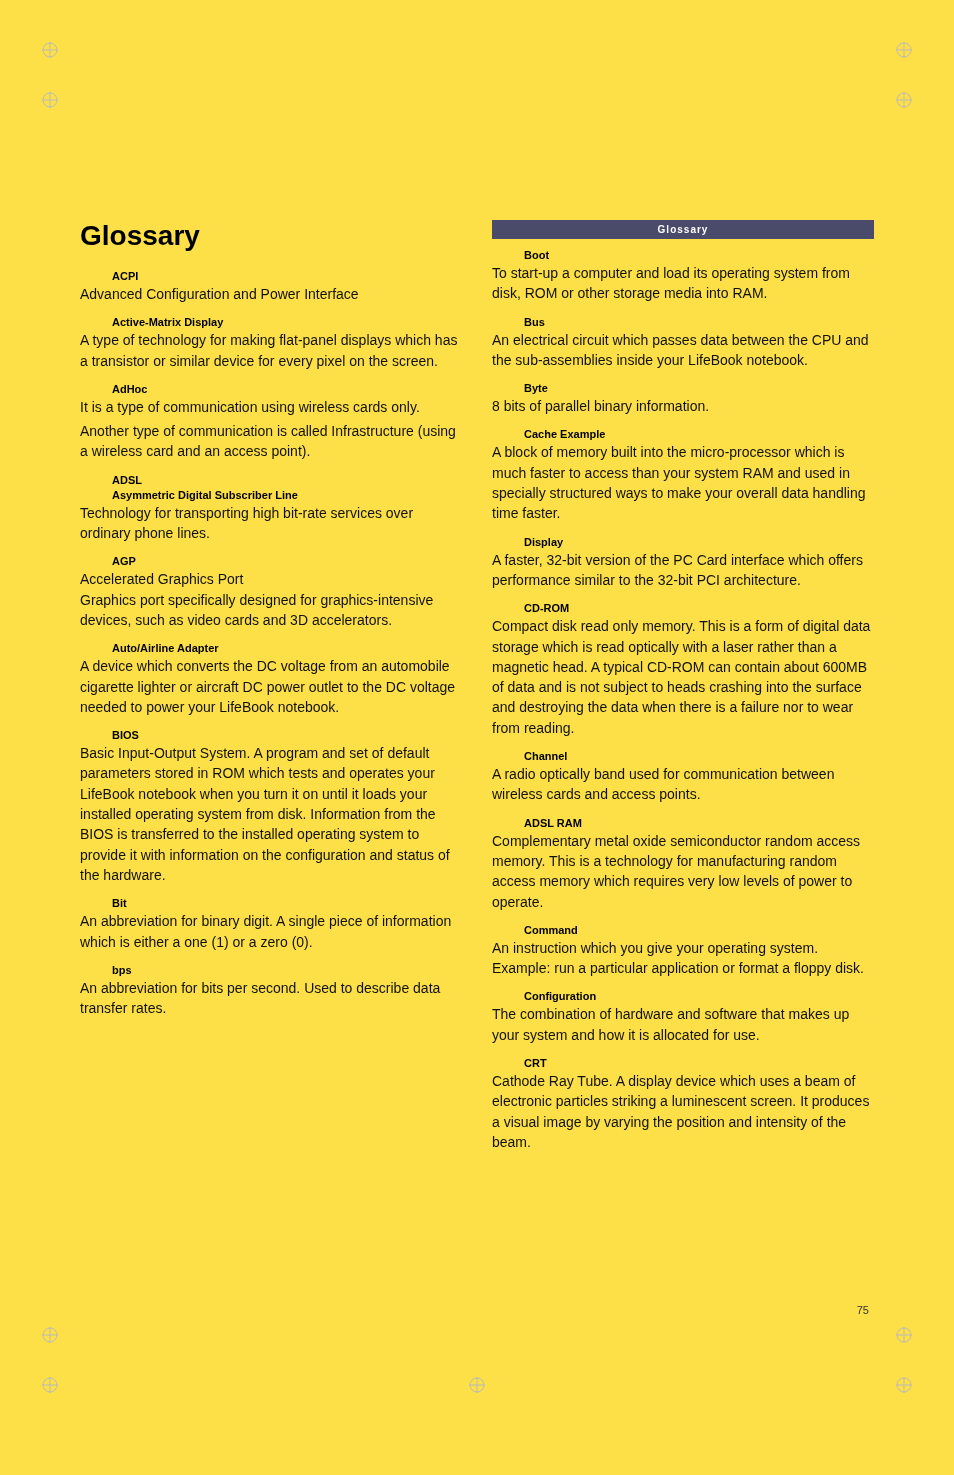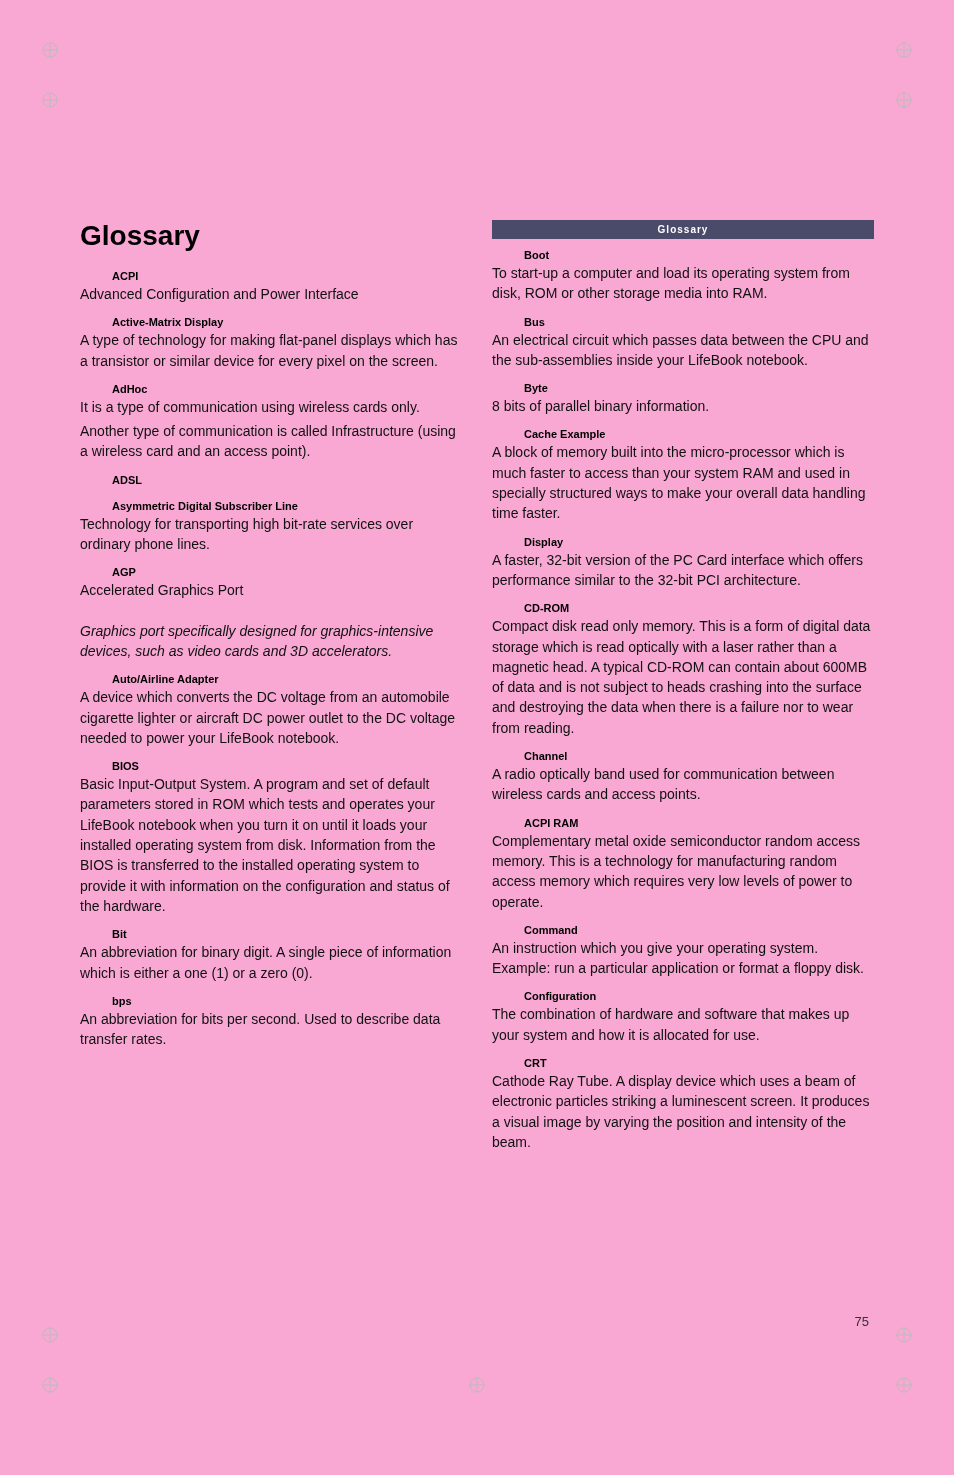--- a/index.html
+++ b/index.html
@@ -8,21 +8,21 @@
       font-family: Arial, Helvetica, sans-serif;
       font-size: 12px;
       color: #000;
       width: 954px;
       min-height: 1475px;
       position: relative;
     }
     .page {
       width: 954px;
       min-height: 1475px;
-      background: #f9a8d4;
+      background: #fde047;
       position: relative;
       padding: 0;
     }
     
     .reg-mark {
       position: absolute;
       width: 20px;
       height: 20px;
       pointer-events: none;
     }
@@ -77,32 +77,32 @@
     }
     .term-def {
       font-size: 14px;
       line-height: 1.45;
       color: #111;
     }
 
     
     .page-number {
       position: absolute;
-      bottom: 146px;
+      bottom: 159px;
       right: 85px;
-      font-size: 13px;
+      font-size: 11px;
       color: #333;
       text-align: right;
     }
 
     
     .adsl-line {
       font-weight: bold;
       font-size: 11px;
-      margin-bottom: 14px;
+      margin-bottom: 3px;
     }
   </style>
 </head>
 <body>
 
 <div class="page">
 
   <div class="reg-mark" style="top:40px; left:40px;">
     <svg viewBox="0 0 20 20">
         <circle cx="10" cy="10" r="7" fill="none" stroke="#bbb" stroke-width="1"></circle>
@@ -196,21 +196,21 @@
 
       <div class="term-block">
         <div class="term-name adsl-line">ADSL</div>
         <div class="term-name">Asymmetric Digital Subscriber Line</div>
         <div class="term-def">Technology for transporting high bit-rate services over ordinary phone lines.</div>
       </div>
 
       <div class="term-block">
         <div class="term-name">AGP</div>
         <div class="term-def">Accelerated Graphics Port</div>
-        <div class="term-def" style="margin-top:20px;font-style:italic;">Graphics port specifically designed for graphics-intensive devices, such as video cards and 3D accelerators.</div>
+        <div class="term-def" style="margin-top:0;">Graphics port specifically designed for graphics-intensive devices, such as video cards and 3D accelerators.</div>
       </div>
 
       <div class="term-block">
         <div class="term-name">Auto/Airline Adapter</div>
         <div class="term-def">A device which converts the DC voltage from an automobile cigarette lighter or aircraft DC power outlet to the DC voltage needed to power your LifeBook notebook.</div>
       </div>
 
       <div class="term-block">
         <div class="term-name">BIOS</div>
         <div class="term-def">Basic Input-Output System. A program and set of default parameters stored in ROM which tests and operates your LifeBook notebook when you turn it on until it loads your installed operating system from disk. Information from the BIOS is transferred to the installed operating system to provide it with information on the configuration and status of the hardware.</div>
@@ -259,21 +259,21 @@
         <div class="term-name">CD-ROM</div>
         <div class="term-def">Compact disk read only memory. This is a form of digital data storage which is read optically with a laser rather than a magnetic head. A typical CD-ROM can contain about 600MB of data and is not subject to heads crashing into the surface and destroying the data when there is a failure nor to wear from reading.</div>
       </div>
 
       <div class="term-block">
         <div class="term-name">Channel</div>
         <div class="term-def">A radio optically band used for communication between wireless cards and access points.</div>
       </div>
 
       <div class="term-block">
-        <div class="term-name">ACPI RAM</div>
+        <div class="term-name">ADSL RAM</div>
         <div class="term-def">Complementary metal oxide semiconductor random access memory. This is a technology for manufacturing random access memory which requires very low levels of power to operate.</div>
       </div>
 
       <div class="term-block">
         <div class="term-name">Command</div>
         <div class="term-def">An instruction which you give your operating system. Example: run a particular application or format a floppy disk.</div>
       </div>
 
       <div class="term-block">
         <div class="term-name">Configuration</div>

